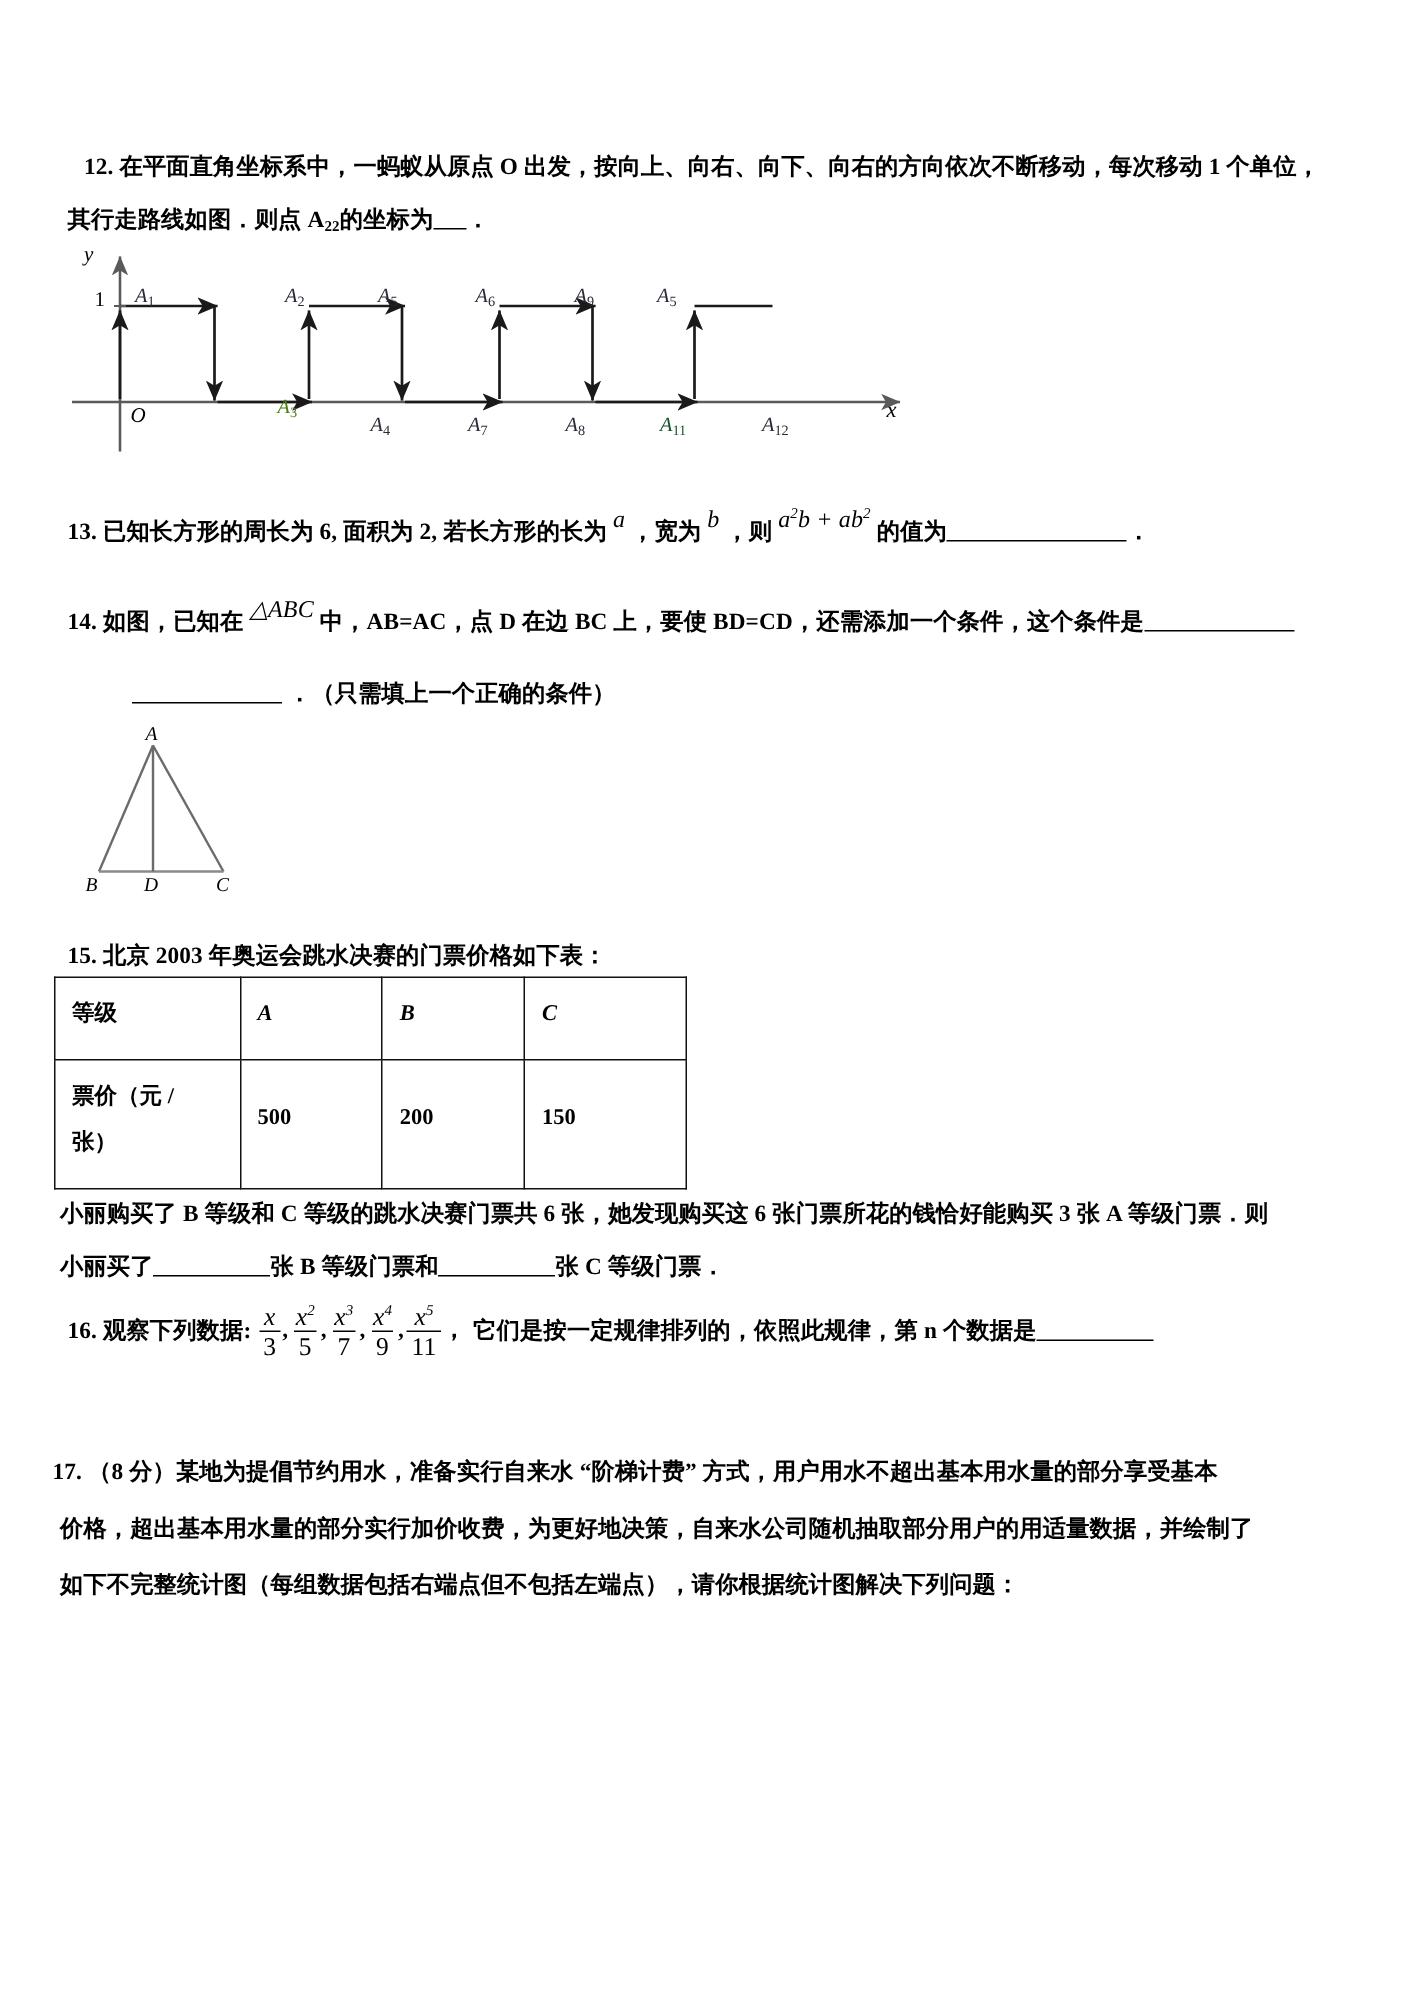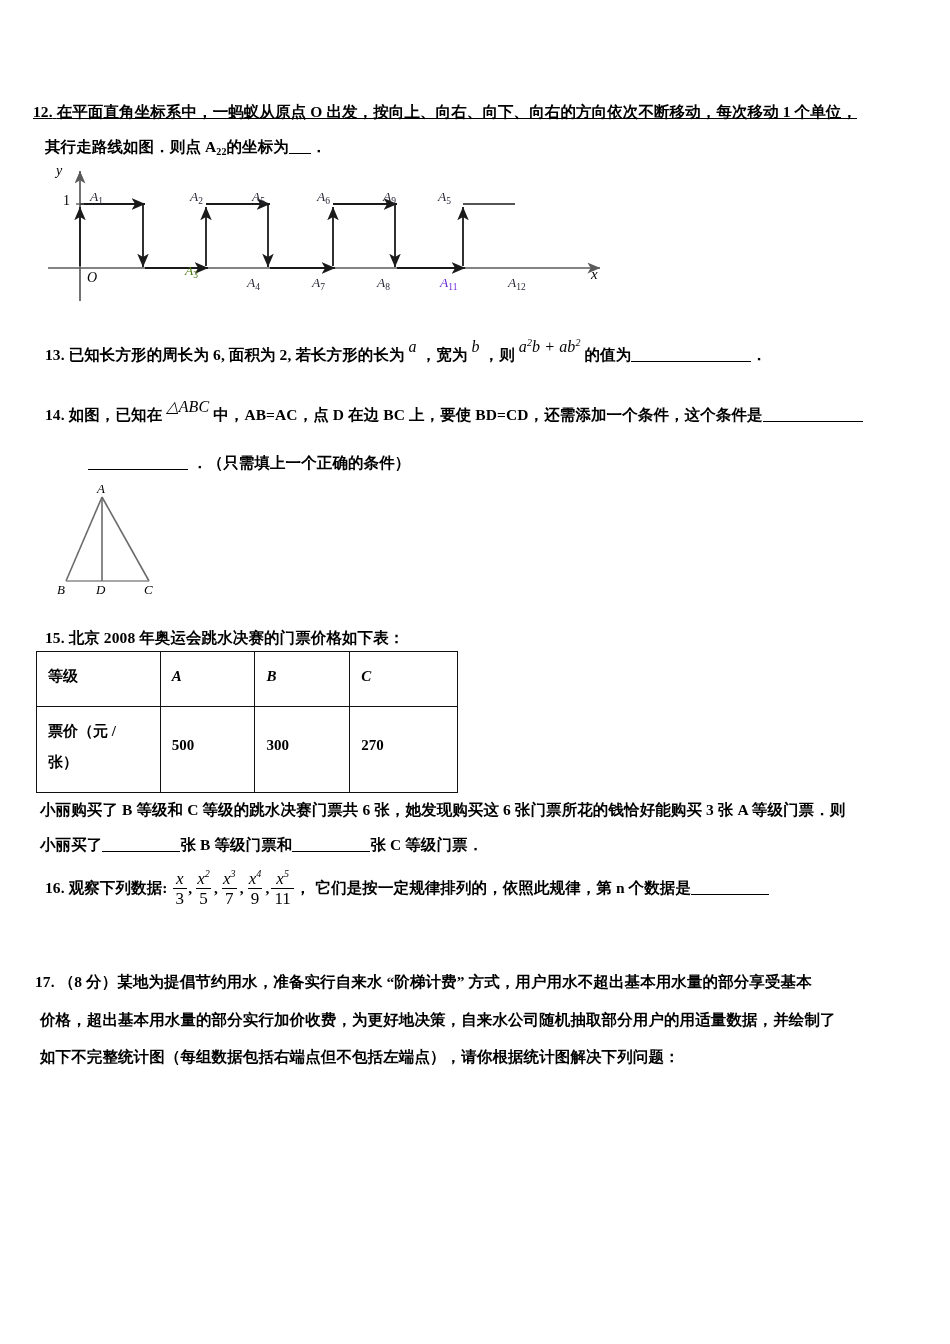--- a/index.html
+++ b/index.html
@@ -90,21 +90,21 @@
   .frac .numer { padding: 0 3px 1px 3px; }
   .frac .denom { border-top: 1.3px solid #000; padding: 1px 3px 0 3px; font-style: normal; }
   .frac .numer sup { font-size: 10px; }
   .comma { font-weight: bold; font-size: 15.5px; align-self: flex-end; padding: 0 1px 1px 0; }
 </style>
 </head>
 <body>
 
 <div class="page">
 
-  <div class="q" style="left:33px; top:92px;text-decoration:underline;">
+  <div class="q" style="left:56px; top:92px;">
     <span class="num">12.</span>
     <span>在平面直角坐标系中，一蚂蚁从原点 O 出发，按向上、向右、向下、向右的方向依次不断移动，每次移动 1 个单位，</span>
   </div>
   <div class="q" style="left:45px; top:127px;text-align:center;">
     <span>其行走路线如图．则点 A</span><span class="sub">22</span><span>的坐标为</span><span class="blank-xs"></span><span>．</span>
   </div>
 
   <div id="fig-zigzag">
     <svg width="570" height="140" viewBox="0 0 570 140">
       <defs>
@@ -150,21 +150,21 @@
         <div style="position: absolute; left: 50px; top: 26px; font-style: italic; font-size: 13.5px; color: rgb(42, 42, 58); white-space: nowrap;"><span>A</span><span style="font-size: 9.5px; vertical-align: -3px; font-style: normal;">1</span></div>
         <div style="position: absolute; left: 150px; top: 26px; font-style: italic; font-size: 13.5px; color: rgb(42, 42, 58); white-space: nowrap;"><span>A</span><span style="font-size: 9.5px; vertical-align: -3px; font-style: normal;">2</span></div>
         <div style="position: absolute; left: 212px; top: 26px; font-style: italic; font-size: 13.5px; color: rgb(42, 42, 58); white-space: nowrap;"><span>A</span><span style="font-size: 9.5px; vertical-align: -3px; font-style: normal;">5</span></div>
         <div style="position: absolute; left: 277px; top: 26px; font-style: italic; font-size: 13.5px; color: rgb(42, 42, 58); white-space: nowrap;"><span>A</span><span style="font-size: 9.5px; vertical-align: -3px; font-style: normal;">6</span></div>
         <div style="position: absolute; left: 343px; top: 26px; font-style: italic; font-size: 13.5px; color: rgb(42, 42, 58); white-space: nowrap;"><span>A</span><span style="font-size: 9.5px; vertical-align: -3px; font-style: normal;">9</span></div>
         <div style="position: absolute; left: 398px; top: 26px; font-style: italic; font-size: 13.5px; color: rgb(42, 42, 58); white-space: nowrap;"><span>A</span><span style="font-size: 9.5px; vertical-align: -3px; font-style: normal;">5</span></div>
         <div style="position: absolute; left: 145px; top: 100px; font-style: italic; font-size: 13.5px; color: #4d7c0f; white-space: nowrap;"><span>A</span><span style="font-size: 9.5px; vertical-align: -3px; font-style: normal;">3</span></div>
         <div style="position: absolute; left: 207px; top: 112px; font-style: italic; font-size: 13.5px; color: rgb(42, 42, 58); white-space: nowrap; text-align: center;"><span>A</span><span style="font-size: 9.5px; vertical-align: -3px; font-style: normal;">4</span></div>
         <div style="position: absolute; left: 272px; top: 112px; font-style: italic; font-size: 13.5px; color: rgb(42, 42, 58); white-space: nowrap;"><span>A</span><span style="font-size: 9.5px; vertical-align: -3px; font-style: normal;">7</span></div>
         <div style="position: absolute; left: 337px; top: 112px; font-style: italic; font-size: 13.5px; color: rgb(42, 42, 58); white-space: nowrap;"><span>A</span><span style="font-size: 9.5px; vertical-align: -3px; font-style: normal;">8</span></div>
-        <div style="position: absolute; left: 400px; top: 112px; font-style: italic; font-size: 13.5px; color: #6d28d9; white-space: nowrap;"><span>A</span><span style="font-size: 9.5px; vertical-align: -3px; font-style: normal;">11</span></div>
+        <div style="position: absolute; left: 400px; top: 112px; font-style: italic; font-size: 13.5px; color: #14532d; white-space: nowrap;"><span>A</span><span style="font-size: 9.5px; vertical-align: -3px; font-style: normal;">11</span></div>
         <div style="position: absolute; left: 468px; top: 112px; font-style: italic; font-size: 13.5px; color: rgb(42, 42, 58); white-space: nowrap;"><span>A</span><span style="font-size: 9.5px; vertical-align: -3px; font-style: normal;">12</span></div>
       </div>
   </div>
 
   <div class="q" style="left:45px; top:331px;">
     <span class="num">13.</span>
     <span>已知长方形的周长为 6, 面积为 2, 若长方形的长为</span>
     <span class="raised">a</span>
     <span>，宽为</span>
     <span class="raised">b</span>
@@ -192,36 +192,36 @@
       <line x1="50" y1="14" x2="50" y2="98" stroke="#6b6b6b" stroke-width="1.6"></line>
     </svg>
     <div style="position:absolute; left:45px; top:-2px; font-style:italic; font-size:13px;">A</div>
     <div style="position:absolute; left:5px; top:99px; font-style:italic; font-size:13px;">B</div>
     <div style="position:absolute; left:44px; top:99px; font-style:italic; font-size:13px;">D</div>
     <div style="position:absolute; left:92px; top:99px; font-style:italic; font-size:13px;">C</div>
   </div>
 
   <div class="q" style="left:45px; top:618px;">
     <span class="num">15.</span>
-    <span>北京 2008 年奥运会跳水决赛的门票价格如下表：</span>
+    <span>北京 2003 年奥运会跳水决赛的门票价格如下表：</span>
   </div>
 
   <table id="ticket-table">
     <tbody>
         <tr>
       <td class="c-label">等级</td>
       <td class="c-a grade-it">A</td>
       <td class="c-b grade-it">B</td>
       <td class="c-c grade-it">C</td>
     </tr>
     <tr class="row-price">
       <td class="c-label"><span>票价（元 /</span><br><span>张）</span></td>
       <td class="c-a">500</td>
-      <td class="c-b">300</td>
-      <td class="c-c">270</td>
+      <td class="c-b">200</td>
+      <td class="c-c">150</td>
     </tr>
   </tbody>
     </table>
 
   <div class="q" style="left:40px; top:790px;">
     <span>小丽购买了 B 等级和 C 等级的跳水决赛门票共 6 张，她发现购买这 6 张门票所花的钱恰好能购买 3 张 A 等级门票．则</span>
   </div>
   <div class="q" style="left:40px; top:825px;">
     <span>小丽买了</span><span class="blank-s"></span><span>张 B 等级门票和</span><span class="blank-s"></span><span>张 C 等级门票．</span>
   </div>

